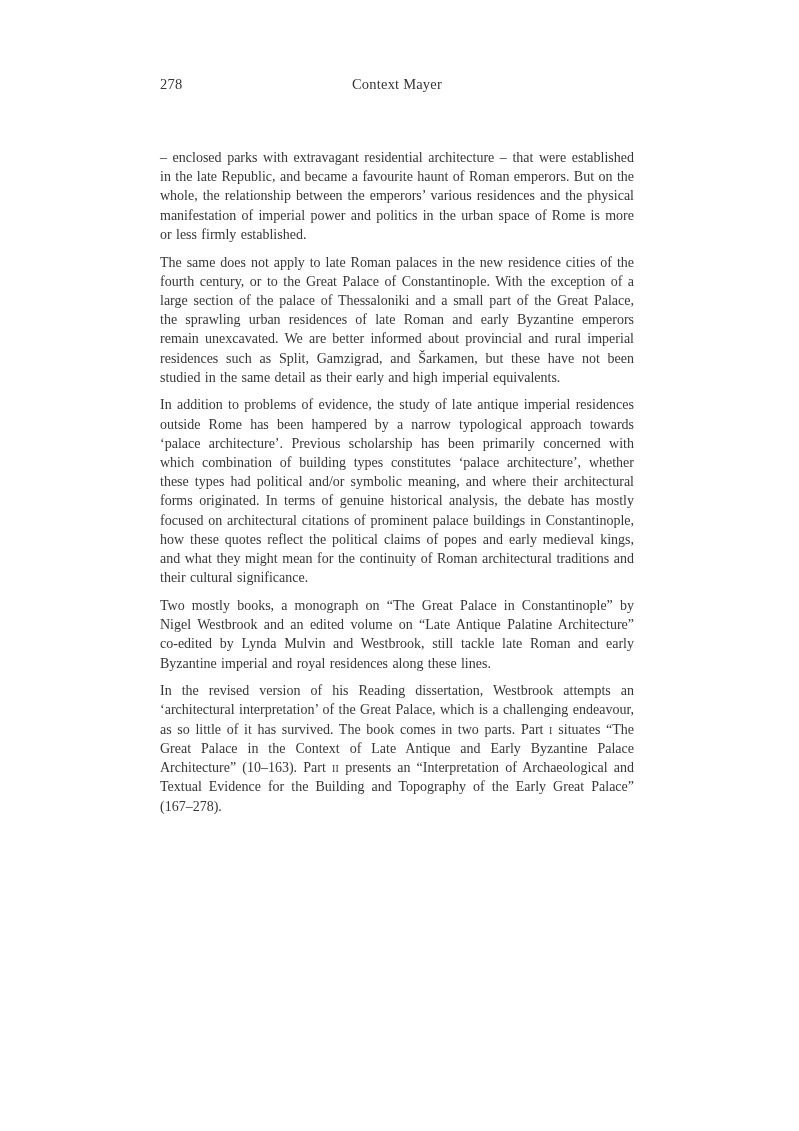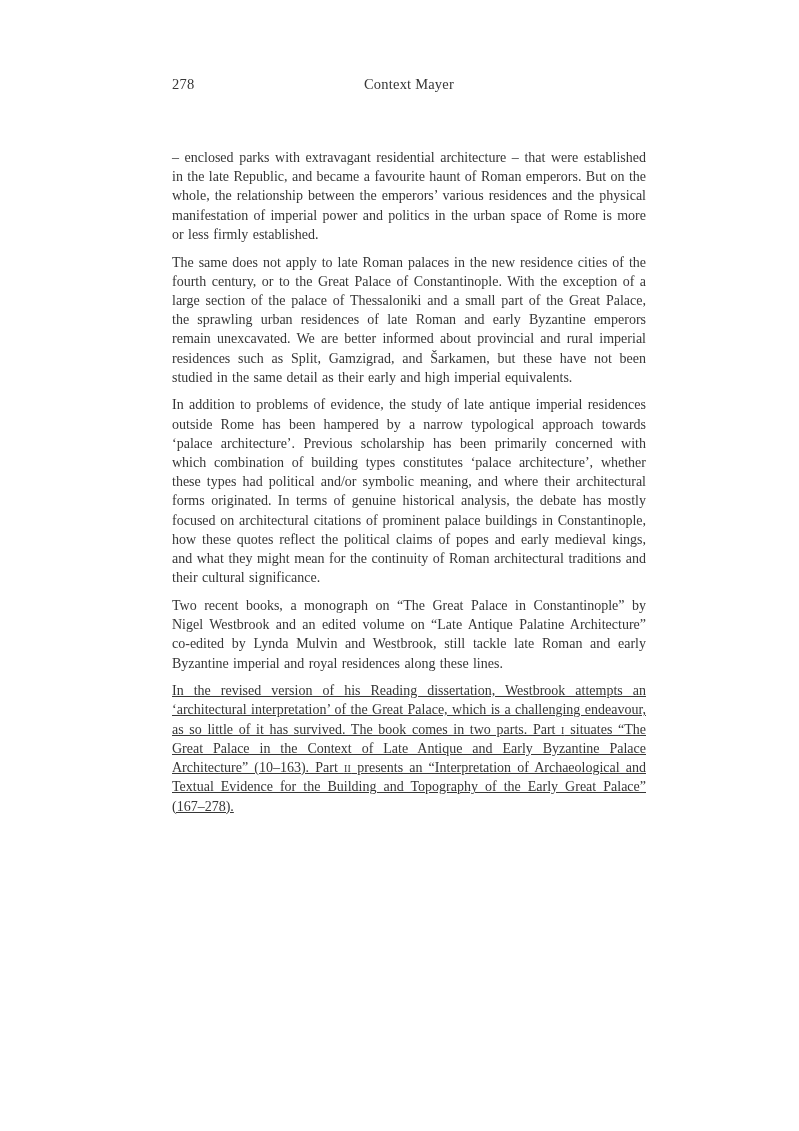--- a/index.html
+++ b/index.html
@@ -8,21 +8,21 @@
     position: relative;
     width: 799px;
     height: 1131px;
     background: #ffffff;
     overflow: hidden;
     font-family: "Liberation Serif", serif;
     color: #363636;
   }
   .content {
     position: absolute;
-    left: 172px;
+    left: 160px;
     top: 75px;
     width: 474px;
   }
   .running-header {
     display: grid;
     grid-template-columns: 1fr auto 1fr;
     align-items: baseline;
     font-size: 14.5px;
     line-height: 18px;
     margin-bottom: 55px;
@@ -32,37 +32,37 @@
   .runhead { justify-self: center; }
   .para {
     font-size: 14px;
     line-height: 19.2px;
     text-align: justify;
     text-justify: inter-word;
     margin-bottom: 8.5px;
     word-spacing: 0.06em;
     hyphens: none;
   }
-  .para:last-child { margin-bottom: 0; text-decoration: underline; }
+  .para:last-child { margin-bottom: 0; }
   .sc {
     font-variant: small-caps;
     letter-spacing: 0.3px;
   }
 </style>
 </head>
 <body>
 
 <div class="page">
   <div class="content">
     <div class="running-header">
       <span class="pagenum">278</span>
       <span class="runhead">Context Mayer</span>
       <span></span>
     </div>
     <div>
         <p class="para"><span>– enclosed parks with extravagant residential architecture – that were established in the late Republic, and became a favourite haunt of Roman emperors. But on the whole, the relationship between the emperors’ various residences and the physical manifestation of imperial power and politics in the urban space of Rome is more or less firmly established.</span></p>
         <p class="para"><span>The same does not apply to late Roman palaces in the new residence cities of the fourth century, or to the Great Palace of Constantinople. With the exception of a large section of the palace of Thessaloniki and a small part of the Great Palace, the sprawling urban residences of late Roman and early Byzantine emperors remain unexcavated. We are better informed about provincial and rural imperial residences such as Split, Gamzigrad, and Šarkamen, but these have not been studied in the same detail as their early and high imperial equivalents.</span></p>
         <p class="para"><span>In addition to problems of evidence, the study of late antique imperial residences outside Rome has been hampered by a narrow typological approach towards ‘palace architecture’. Previous scholarship has been primarily concerned with which combination of building types constitutes ‘palace architecture’, whether these types had political and/or symbolic meaning, and where their architectural forms originated. In terms of genuine historical analysis, the debate has mostly focused on architectural citations of prominent palace buildings in Constantinople, how these quotes reflect the political claims of popes and early medieval kings, and what they might mean for the continuity of Roman architectural traditions and their cultural significance.</span></p>
-        <p class="para"><span>Two recent books, a monograph on “The Great Palace in Constantinople” by Nigel Westbrook and an edited volume on “Late Antique Palatine Architecture” co-edited by Lynda Mulvin and Westbrook, still tackle late Roman and early Byzantine imperial and royal residences along these lines.</span></p>
+        <p class="para"><span>Two mostly books, a monograph on “The Great Palace in Constantinople” by Nigel Westbrook and an edited volume on “Late Antique Palatine Architecture” co-edited by Lynda Mulvin and Westbrook, still tackle late Roman and early Byzantine imperial and royal residences along these lines.</span></p>
         <p class="para"><span>In the revised version of his Reading dissertation, Westbrook attempts an ‘architectural interpretation’ of the Great Palace, which is a challenging endeavour, as so little of it has survived. The book comes in two parts. Part </span><span class="sc">i</span><span> situates “The Great Palace in the Context of Late Antique and Early Byzantine Palace Architecture” (10–163). Part </span><span class="sc">ii</span><span> presents an “Interpretation of Archaeological and Textual Evidence for the Building and Topography of the Early Great Palace” (167–278).</span></p>
       </div>
   </div>
 </div>
 
 </body></html>

